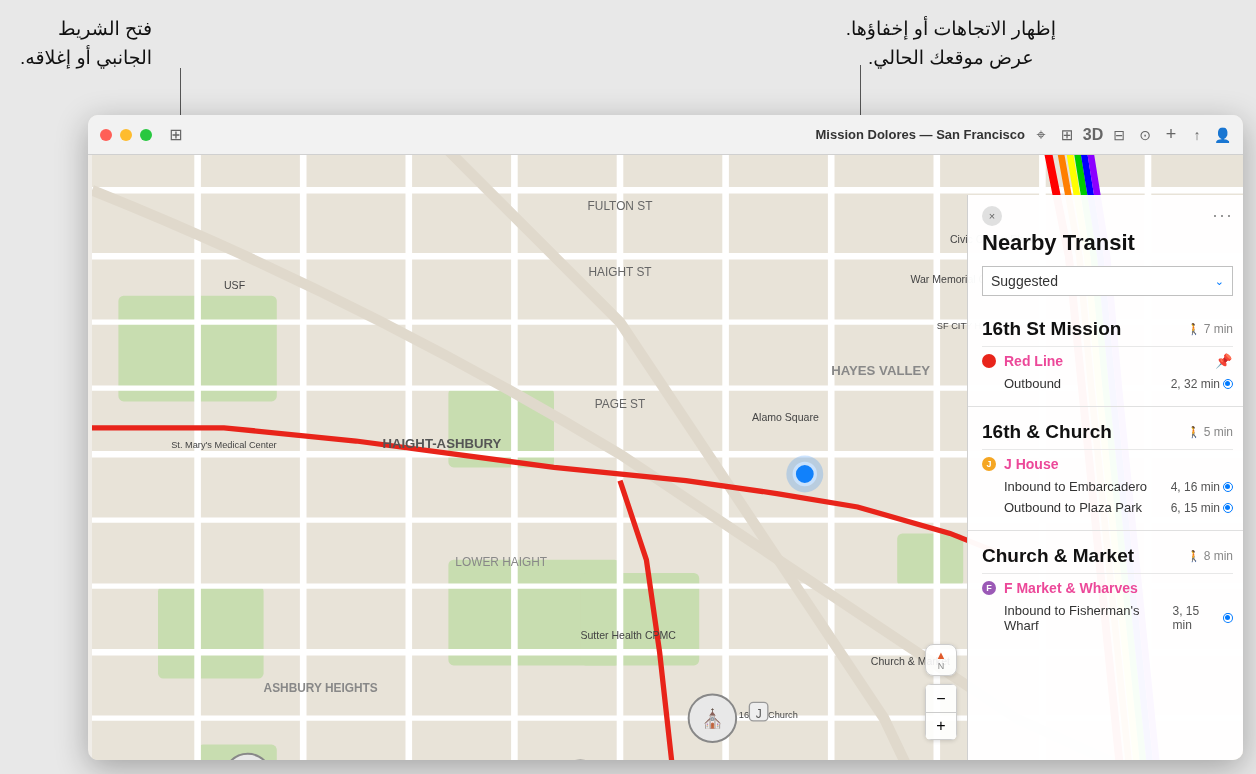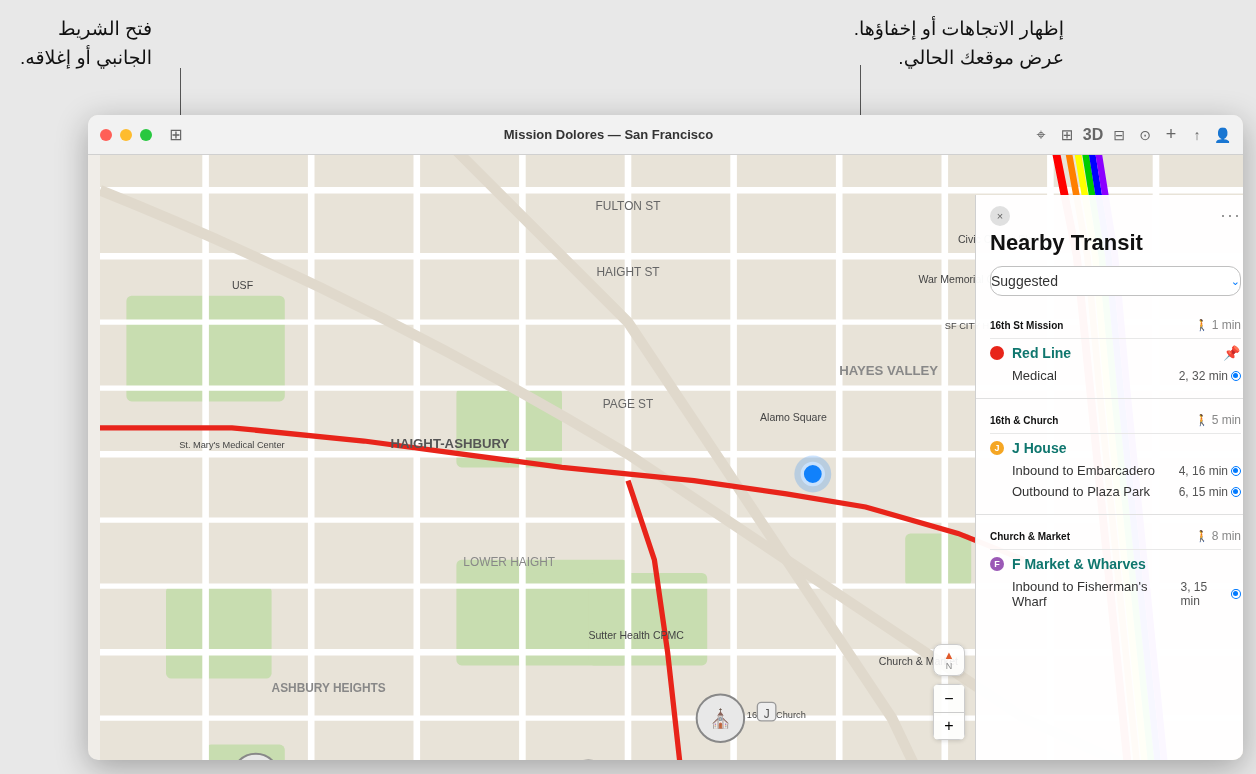--- a/index.html
+++ b/index.html
@@ -49,21 +49,21 @@
     .traffic-light {
       width: 12px;
       height: 12px;
       border-radius: 50%;
     }
     .tl-red { background: #ff5f57; }
     .tl-yellow { background: #febc2e; }
     .tl-green { background: #28c840; }
     .titlebar-title {
       flex: 1;
-      text-align: center;
+      text-align: right;
       font-size: 13px;
       font-weight: 600;
       color: #333;
     }
     .titlebar-icon {
       width: 16px;
       height: 16px;
       display: flex;
       align-items: center;
       justify-content: center;
@@ -74,21 +74,21 @@
     .titlebar-icons-right {
       display: flex;
       align-items: center;
       gap: 10px;
     }
 
     
     .map-area {
       position: absolute;
       top: 40px;
-      left: 12px;
+      left: 4px;
       width: 100%;
       height: calc(100% - 40px);
       background: #e8e3d8;
       overflow: hidden;
     }
 
     
     .map-svg {
       position: absolute;
       top: 0; left: 0;
@@ -136,23 +136,23 @@
       font-weight: 700;
       padding: 4px 14px 10px;
       color: #111;
     }
 
     .sidebar-dropdown {
       margin: 0 14px 14px;
       display: flex;
       align-items: center;
       border: 1px solid #c0c0c0;
-      border-radius: 12px;
+      border-radius: 0;
       background: #fff;
-      padding: 6px 0;
+      padding: 6px 8px;
       cursor: pointer;
     }
     .sidebar-dropdown select {
       border: none; background: none;
       font-size: 14px; color: #333;
       flex: 1;
       appearance: none;
       outline: none;
       cursor: pointer;
     }
@@ -165,21 +165,21 @@
       padding: 0 14px;
       margin-bottom: 4px;
     }
     .station-header {
       display: flex;
       align-items: center;
       justify-content: space-between;
       padding: 8px 0 6px;
     }
     .station-name {
-      font-size: 10px;
+      font-size: 19px;
       font-weight: 700;
       color: #111;
     }
     .station-walk {
       font-size: 12px;
       color: #888;
       display: flex;
       align-items: center;
       gap: 3px;
     }
@@ -200,21 +200,21 @@
       width: 14px; height: 14px;
       border-radius: 50%;
       flex-shrink: 0;
     }
     .route-dot-red { background: #e8241a; }
     .route-dot-j { background: #F5A623; }
     .route-dot-f { background: #9B59B6; }
     .route-line-name {
       font-size: 14px;
       font-weight: 600;
-      color: #0f766e;
+      color: #ec4899;
       flex: 1;
     }
     .pin-icon { font-size: 14px; color: #FFD700; }
 
     .route-dest-row {
       display: flex;
       align-items: center;
       justify-content: space-between;
       padding: 3px 0 3px 22px;
     }
@@ -285,21 +285,21 @@
       height: 115px;
       pointer-events: none;
     }
 
   </style>
 </head>
 <body>
 
 <div class="annotation-area">
 
-  <div class="tooltip" style="top:15px; right:192px; text-align:right;">
+  <div class="tooltip" style="top:15px; right:200px; text-align:center;">
     <span>إظهار الاتجاهات أو إخفاؤها.</span><br>
     <span>عرض موقعك الحالي.</span>
   </div>
 
   <div style="position:absolute; top:65px; right:395px; width:1px; height:50px; background:#555;"></div>
 
   <div class="tooltip" style="top:15px; left:20px; text-align:right; direction:rtl;">
     <span>فتح الشريط</span><br>
     <span>الجانبي أو إغلاقه.</span>
   </div>
@@ -452,32 +452,32 @@
           <option>Ferry</option>
         </select>
         <span class="dropdown-arrow">⌄</span>
       </div>
 
       <div class="station-group">
         <div class="station-header">
           <span class="station-name">16th St Mission</span>
           <span class="station-walk">
             <span class="walk-icon">🚶</span>
-            <span>1 min</span>
+            <span>7 min</span>
           </span>
         </div>
 
         <div class="route-item">
           <div class="route-line-header">
             <span class="route-dot route-dot-red"></span>
             <span class="route-line-name">Red Line</span>
             <span class="pin-icon">📌</span>
           </div>
           <div class="route-dest-row">
-            <span class="route-dest">Medical</span>
+            <span class="route-dest">Outbound</span>
             <span class="route-time">
               2, 32 min <span class="live-icon"></span>
             </span>
           </div>
         </div>
       </div>
 
       <div class="divider"></div>
 
       <div class="station-group">

